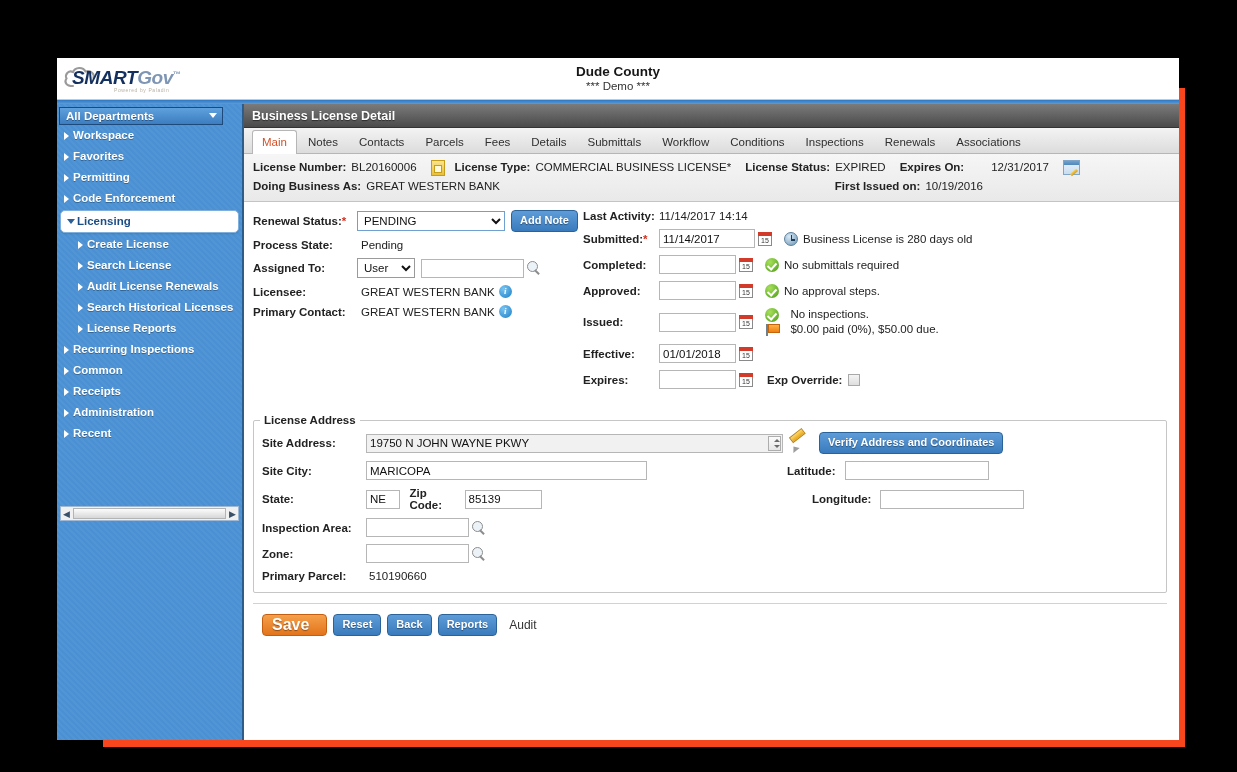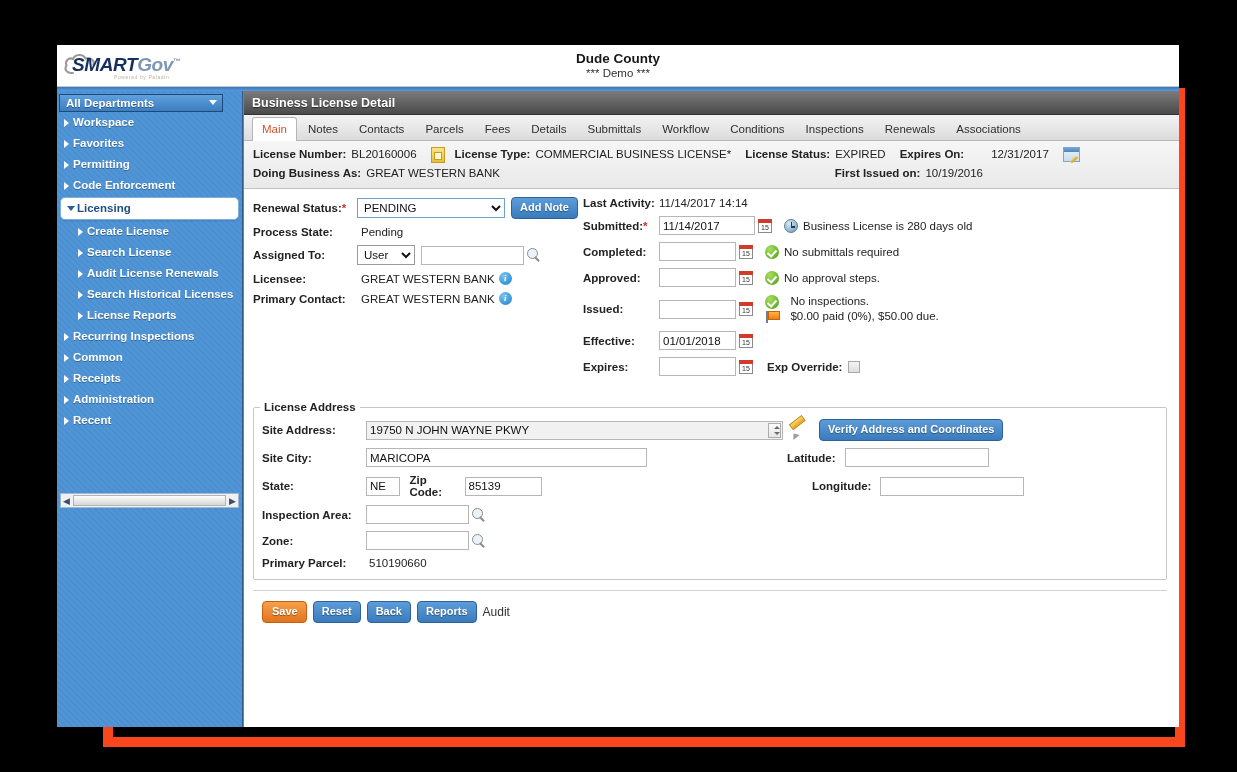--- a/index.html
+++ b/index.html
@@ -24,23 +24,23 @@
     z-index: 50;
   }
   
   #frame-mask-top {
     position: absolute; left: 93px; top: 78px;
     width: 1102px; height: 10px; background: #000; z-index: 51;
   }
 
   #app {
     position: absolute;
-    left: 57px; top: 45px;
+    left: 57px; top: 58px;
     width: 1122px; height: 682px;
-    background: #0ea5e9;
+    background: #a21caf;
     overflow: hidden;
     z-index: 60;
   }
 
   
   #topbar {
     position: relative;
     height: 42px;
     background: #fff;
     border-bottom: 1px solid #c8c8c8;
@@ -228,22 +228,22 @@
     padding: 3px 8px 4px 8px;
     text-shadow: 0 1px 1px rgba(0,0,0,.4);
     cursor: pointer;
     line-height: 13px;
   }
   .btn-orange {
     display:inline-block;
     background: linear-gradient(#f5a04a,#e2741c);
     border: 1px solid #c45f11;
     border-radius: 4px;
-    color: #fff; font-weight: bold; font-size: 11px;
-    padding: 3px 8px 4px 9px;
+    color: #fff; font-weight: bold; font-size: 16px;
+    padding: 3px 17px 4px 9px;
     text-shadow: 0 1px 1px rgba(0,0,0,.4);
     cursor: pointer;
     line-height: 13px;
   }
 
   
   .cal-ico {
     display:inline-block; width: 14px; height: 14px;
     vertical-align: middle; position: relative;
     background: #fff; border: 1px solid #8a8a8a;
@@ -387,21 +387,21 @@
   }
   .fs > legend {
     font-size: 11.5px; font-weight: bold; color: #222;
     padding: 0 4px; margin-left: 6px;
   }
 
   .grid-row { display:flex; align-items:center; margin-bottom: 7px; }
   .lbl-cell { width: 104px; flex: 0 0 104px; text-align: left; }
 
   #btnbar { padding: 10px 0 0 9px; display:flex; align-items:center; gap:6px; }
-  .audit-link { font-size: 12px; color:#333; }
+  .audit-link { font-size: 12px; color:#333; margin-left: 6px; }
 
   hr.sep { border:none; border-top:1px solid #d2d2d2; margin: 10px 12px 0 0; }
 </style>
 </head>
 <body>
 
 <div id="root">
 
   <div id="orange-frame"></div>
   <div id="frame-mask-top"></div>

